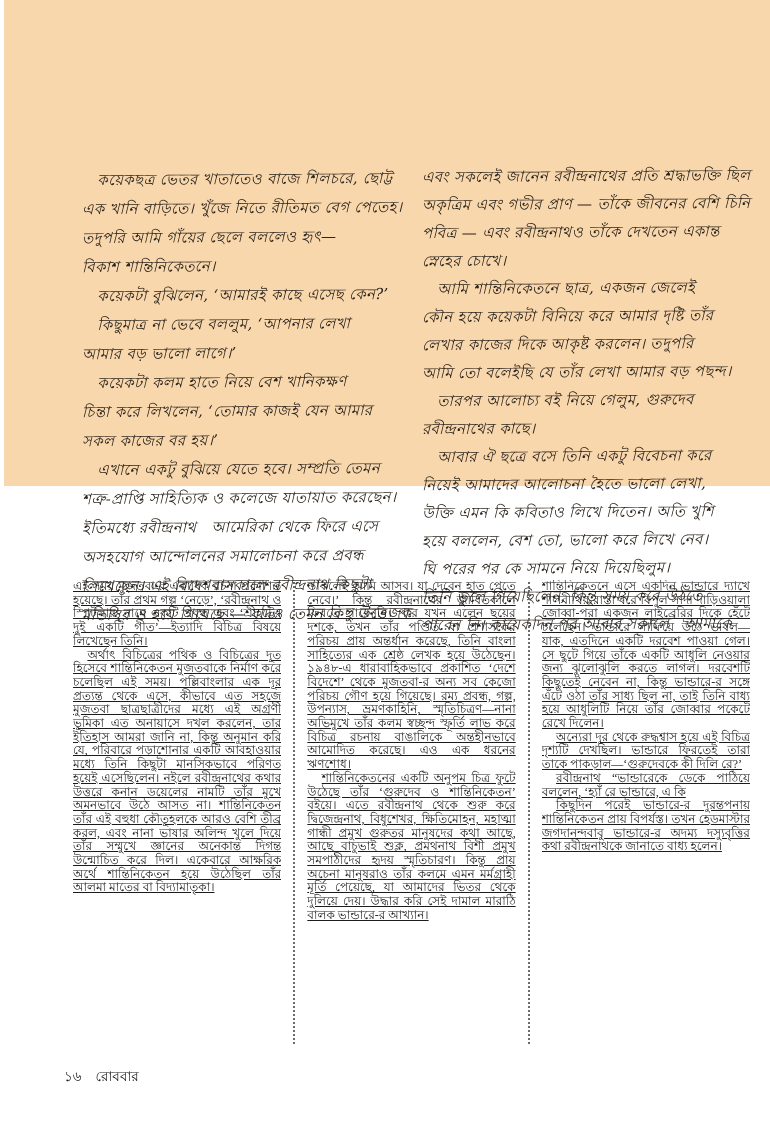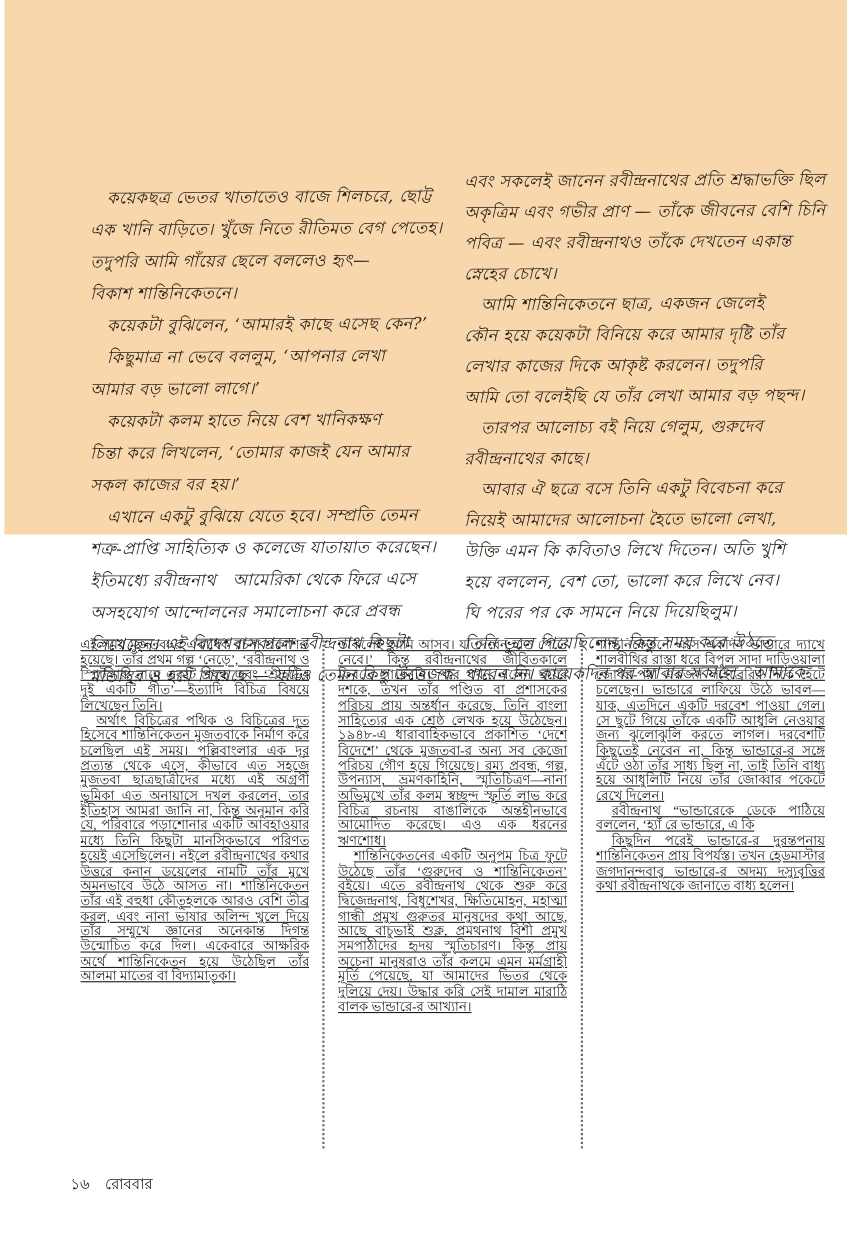--- a/index.html
+++ b/index.html
@@ -33,21 +33,21 @@
   .letter-col .hand-line{
     white-space:pre-wrap;
     transform:rotate(-0.4deg);
     letter-spacing:0.3px;
   }
   .letter-col.left{
     left:78px;top:78px;width:330px;
     font-size:15px;line-height:29px;
   }
   .letter-col.right{
-    left:418px;top:66px;width:338px;
+    left:418px;top:78px;width:338px;
     font-size:15px;line-height:28px;
   }
   
   .article{
     position:absolute;
     left:73px;right:20px;top:580px;height:478px;
     display:flex;
     color:var(--print-ink);
     text-decoration:underline;
   }
@@ -97,20 +97,21 @@
 
   <p>ডাকলেই আমি আসব। যা দেবেন হাত পেতে নেবে।’ কিন্তু রবীন্দ্রনাথের জীবিতকালে ফিরতে পারেননি। পরে যখন এলেন ছয়ের দশকে, তখন তাঁর পণ্ডিত বা প্রশাসকের পরিচয় প্রায় অন্তর্ধান করেছে, তিনি বাংলা সাহিত্যের এক শ্রেষ্ঠ লেখক হয়ে উঠেছেন। ১৯৪৮-এ ধারাবাহিকভাবে প্রকাশিত ‘দেশে বিদেশে’ থেকে মুজতবা-র অন্য সব কেজো পরিচয় গৌণ হয়ে গিয়েছে। রম্য প্রবন্ধ, গল্প, উপন্যাস, ভ্রমণকাহিনি, স্মৃতিচিত্রণ—নানা অভিমুখে তাঁর কলম স্বচ্ছন্দ স্ফূর্তি লাভ করে বিচিত্র রচনায় বাঙালিকে অন্তহীনভাবে আমোদিত করেছে। এও এক ধরনের ঋণশোধ।</p>
       <p>শান্তিনিকেতনের একটি অনুপম চিত্র ফুটে উঠেছে তাঁর ‘গুরুদেব ও শান্তিনিকেতন’ বইয়ে। এতে রবীন্দ্রনাথ থেকে শুরু করে দ্বিজেন্দ্রনাথ, বিধুশেখর, ক্ষিতিমোহন, মহাত্মা গান্ধী প্রমুখ গুরুতর মানুষদের কথা আছে, আছে বাচুভাই শুক্ল, প্রমথনাথ বিশী প্রমুখ সমপাঠীদের হৃদয় স্মৃতিচারণ। কিন্তু প্রায় অচেনা মানুষরাও তাঁর কলমে এমন মর্মগ্রাহী মূর্তি পেয়েছে, যা আমাদের ভিতর থেকে দুলিয়ে দেয়। উদ্ধার করি সেই দামাল মারাঠি বালক ভান্ডারে-র আখ্যান।</p>
     </div>
 
   <div class="divider"></div>
 
   <div class="col">
 
       <p>শান্তিনিকেতনে এসে একদিন ভান্ডারে দ্যাখে শালবীথির রাস্তা ধরে বিপুল সাদা দাড়িওয়ালা জোব্বা-পরা একজন লাইব্রেরির দিকে হেঁটে চলেছেন। ভান্ডারে লাফিয়ে উঠে ভাবল—যাক, এতদিনে একটি দরবেশ পাওয়া গেল। সে ছুটে গিয়ে তাঁকে একটি আধুলি নেওয়ার জন্য ঝুলোঝুলি করতে লাগল। দরবেশটি কিছুতেই নেবেন না, কিন্তু ভান্ডারে-র সঙ্গে এঁটে ওঠা তাঁর সাধ্য ছিল না, তাই তিনি বাধ্য হয়ে আধুলিটি নিয়ে তাঁর জোব্বার পকেটে রেখে দিলেন।</p>
+      <p>অন্যেরা দূর থেকে রুদ্ধশ্বাস হয়ে এই বিচিত্র দৃশ্যটি দেখছিল। ভান্ডারে ফিরতেই তারা তাকে পাকড়াল—‘গুরুদেবকে কী দিলি রে?’</p>
       <p>রবীন্দ্রনাথ “ভান্ডারেকে ডেকে পাঠিয়ে বললেন, ‘হ্যাঁ রে ভান্ডারে, এ কি</p>
       <p>কিছুদিন পরেই ভান্ডারে-র দুরন্তপনায় শান্তিনিকেতন প্রায় বিপর্যস্ত। তখন হেডমাস্টার জগদানন্দবাবু ভান্ডারে-র অদম্য দস্যুবৃত্তির কথা রবীন্দ্রনাথকে জানাতে বাধ্য হলেন।</p>
     </div>
 </div>
 
 <div class="footer">
   <span>১৬</span>
   <span>রোববার</span>
 </div>
 

